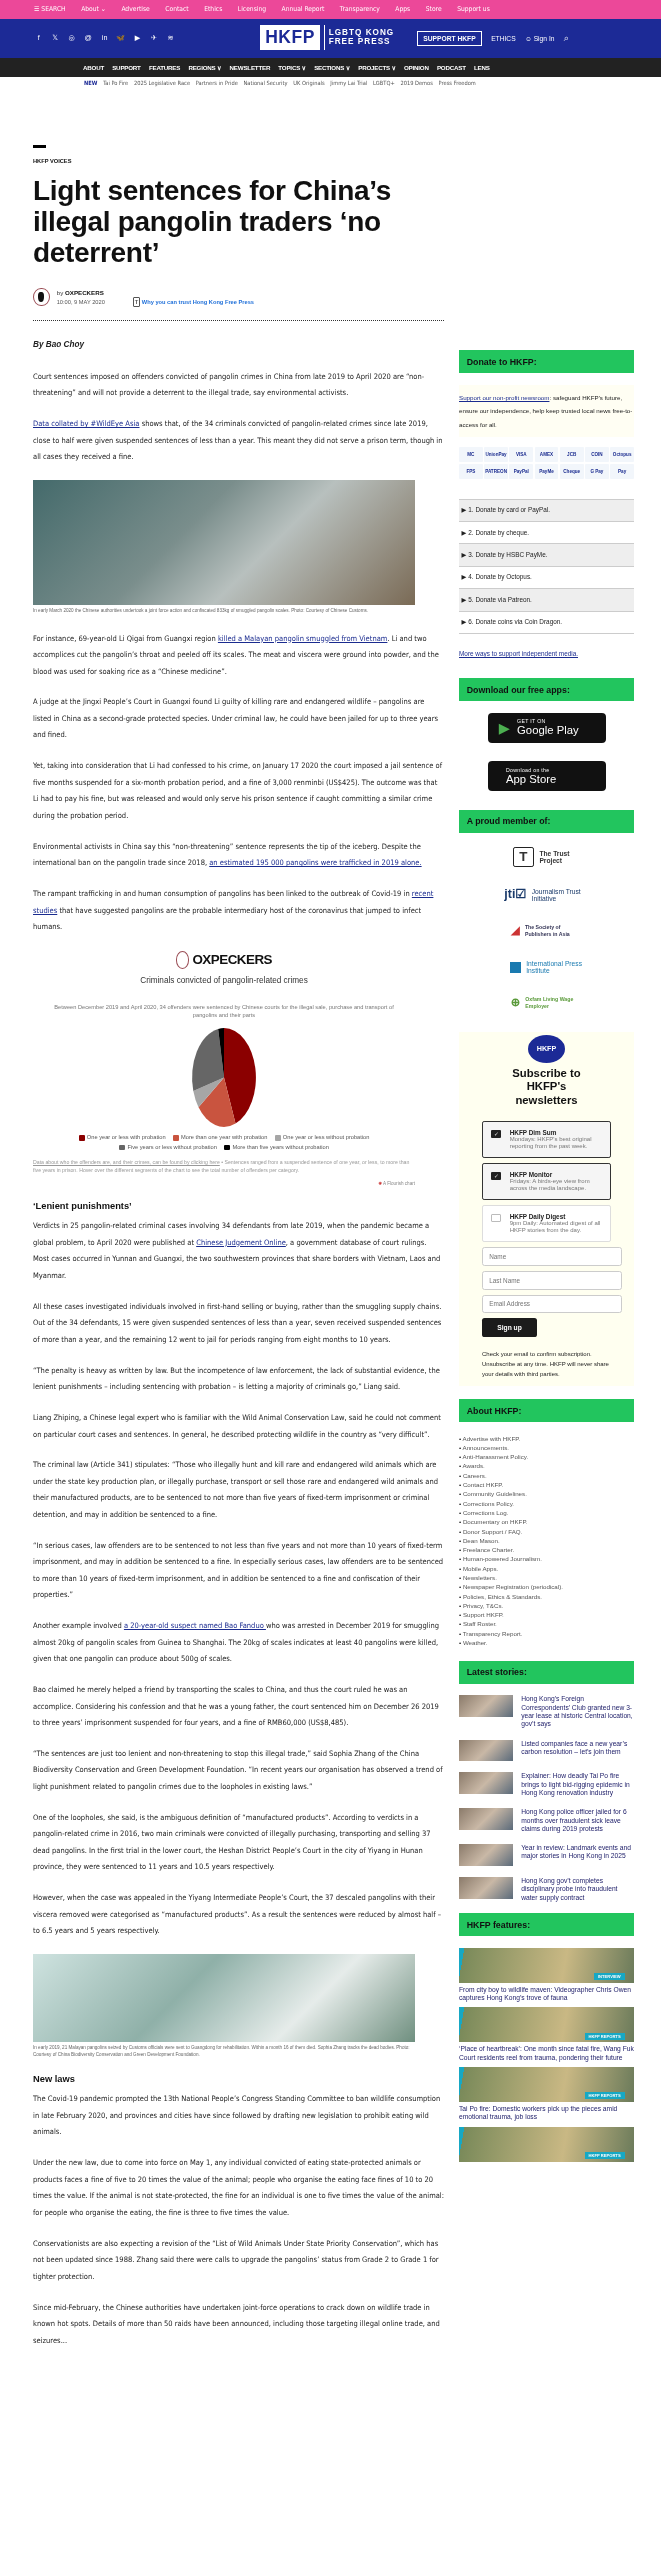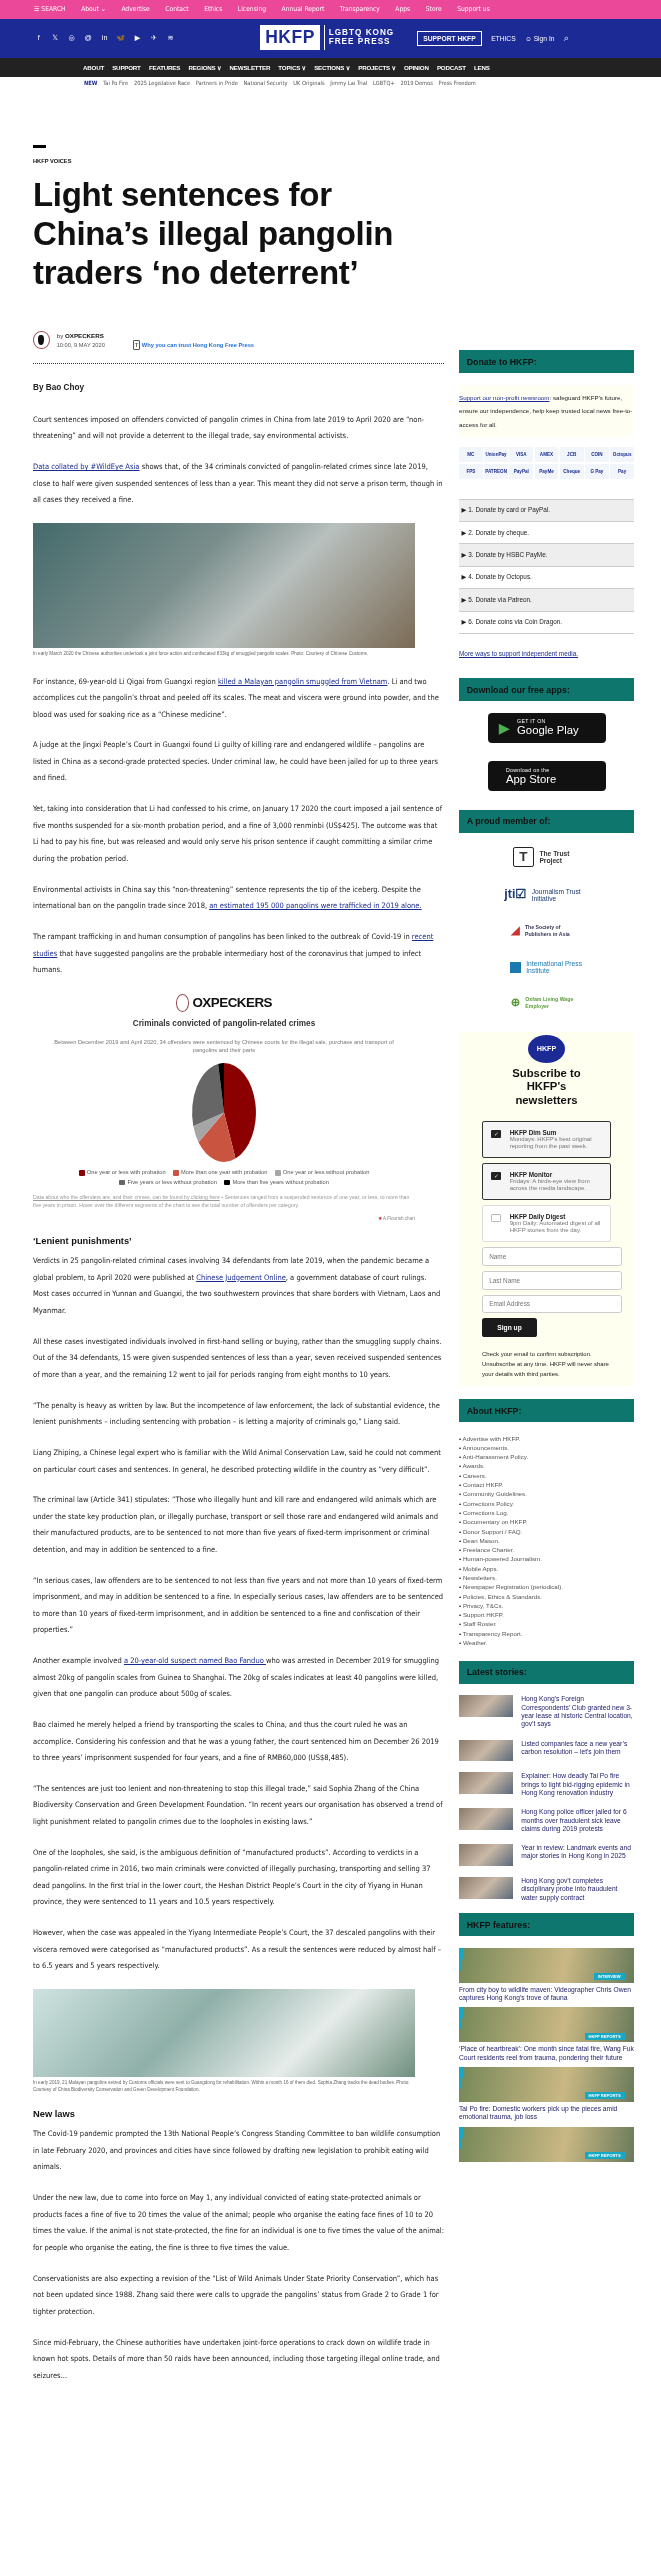--- a/index.html
+++ b/index.html
@@ -15,47 +15,47 @@
 .logo .sep{width:0.5px;height:25px;background:#fff}
 .logo .txt{color:#fff;font-weight:bold;font-size:8.2px;line-height:9.3px;letter-spacing:1px}
 .mh-right{position:absolute;right:93px;top:12.4px;display:flex;align-items:center;gap:9.3px;color:#fff;font-size:6.7px}
 .mh-right .sup{border:0.5px solid #fff;padding:3.1px 5.2px;font-weight:bold}
 .navbar{height:19.6px;background:#222;display:flex;align-items:center;padding-left:83px;gap:8.2px;color:#fff;font-size:6.2px;font-weight:bold;letter-spacing:-0.2px}
 .tagbar{height:11.3px;display:flex;align-items:center;padding-left:84px;gap:5.7px;font-size:5.7px;color:#555;font-family:"DejaVu Sans Condensed","DejaVu Sans",sans-serif}
 .tagbar .new{color:#1c2a96;font-weight:bold}
 .main{position:absolute;left:33px;top:149px;width:411px}
 .dash{width:13.4px;height:2.6px;background:#000;margin-bottom:10.3px}
 .kicker{font-size:5.7px;font-weight:bold;color:#111;margin-bottom:11.3px}
-h1{font-size:33px;line-height:39px;font-weight:bold;color:#111;letter-spacing:-0.3px;margin-bottom:38px}
+h1{font-size:28px;line-height:31px;font-weight:bold;color:#111;letter-spacing:-0.3px;margin-bottom:19px}
 .byline{display:flex;align-items:center;gap:7.2px;padding-bottom:13px;border-bottom:0.5px dotted #333;margin-bottom:19.6px}
 .av{width:16.5px;height:18.5px;border-radius:50%;border:1px solid #9a4d55;background:#fff;position:relative}
 .av:after{content:"";position:absolute;left:4.1px;top:3.1px;width:6.2px;height:10.3px;background:#111;border-radius:40% 40% 50% 50%}
 .by{font-size:6.2px;color:#333}
 .by b{color:#111}
 .date{font-size:5.7px;color:#555;margin-top:2.6px}
 .trust{margin-left:20.6px;margin-top:10.3px;display:flex;align-items:center;gap:1.5px;font-size:5.7px;color:#1e6fd9;font-weight:bold}
 .trust .t{width:7.7px;height:9.3px;border:0.8px solid #555;border-radius:1px;font-size:5.7px;color:#555;display:flex;align-items:center;justify-content:center}
-.author{font-size:8.2px;font-weight:bold;margin-bottom:19.6px}
+.author{font-size:8.2px;font-weight:bold;font-style:italic;margin-bottom:19.6px}
 p{font-size:7.5px;line-height:16.5px;color:#222;margin-bottom:14.4px;font-family:"DejaVu Sans Condensed","Liberation Sans",sans-serif}
 .img{width:382px;background:linear-gradient(135deg,#446a6b,#7a8e8c 40%,#b8c0be 60%,#7a6a55);position:relative;margin-bottom:3.1px}
 .cap{font-size:4.6px;color:#666;line-height:6.7px;margin-bottom:15.5px;width:382px}
 .chart{width:382px;margin:15.5px 0 15.5px;text-align:center}
 .ox{display:flex;align-items:center;justify-content:center;gap:3.1px;margin-bottom:7.2px}
 .ox .l{width:13.4px;height:17.5px;border-radius:50%;border:1px solid #9a4d55;position:relative}
 .ox .n{font-size:13.4px;font-weight:bold;color:#111;letter-spacing:-0.5px}
-.ctitle{font-size:8.2px;font-weight:bold;color:#333;margin-bottom:11px}
+.ctitle{font-size:8.2px;font-weight:normal;color:#333;margin-bottom:19px}
 .csub{font-size:5.7px;color:#777;line-height:7.7px;margin:0 auto 7.2px;width:355px}
 .legend{display:flex;flex-wrap:wrap;justify-content:center;gap:3.1px 7.2px;font-size:5.7px;color:#555;width:371px;margin:3.1px auto 9.3px}
 .legend span.sw{display:inline-block;width:6.2px;height:5.2px;border-radius:1px;margin-right:2.1px;vertical-align:middle}
 .cfoot{font-size:5.2px;color:#999;text-align:left;line-height:7.7px}
 .cfoot u{color:#999}
 .flo{font-size:4.6px;color:#888;text-align:right;margin-top:6.2px}
 h2{font-size:9.3px;font-weight:bold;color:#111;margin:10.3px 0 7.2px}
 .side{position:absolute;left:459px;top:350px;width:175px}
-.sh{background:#0f766e;font-size:8.8px;font-weight:bold;color:#111;padding:6.7px 7.7px;margin-bottom:11.3px}
+.sh{background:#22c55e;font-size:8.8px;font-weight:bold;color:#111;padding:6.7px 7.7px;margin-bottom:11.3px}
 .donbox{background:#fffef3;padding:6.2px 0;font-size:6.2px;line-height:13.4px;color:#222;margin-bottom:9.3px}
 .pay{display:grid;grid-template-columns:repeat(7,1fr);gap:1.5px;margin-bottom:19.6px}
 .pay span{background:#f2f6fb;height:15.5px;font-size:4.6px;font-weight:bold;display:flex;align-items:center;justify-content:center;color:#1a2b8f;border-radius:1px}
 .dl div{border-top:0.5px solid #ccc;padding:6.7px 2.6px;font-size:6.4px;color:#222}
 .dl div:nth-child(odd){background:#eee}
 .dl div:last-child{border-bottom:0.5px solid #ccc}
 .more{font-size:6.4px;margin:16.5px 0 20.6px;display:block}
 .store{width:118px;height:30px;background:#111;border-radius:4.1px;margin:0 auto 18.5px;color:#fff;display:flex;align-items:center;padding-left:11.3px;gap:7.2px}
 .store .ic{font-size:14.4px}
 .store .s1{font-size:5.2px;letter-spacing:0.3px}

